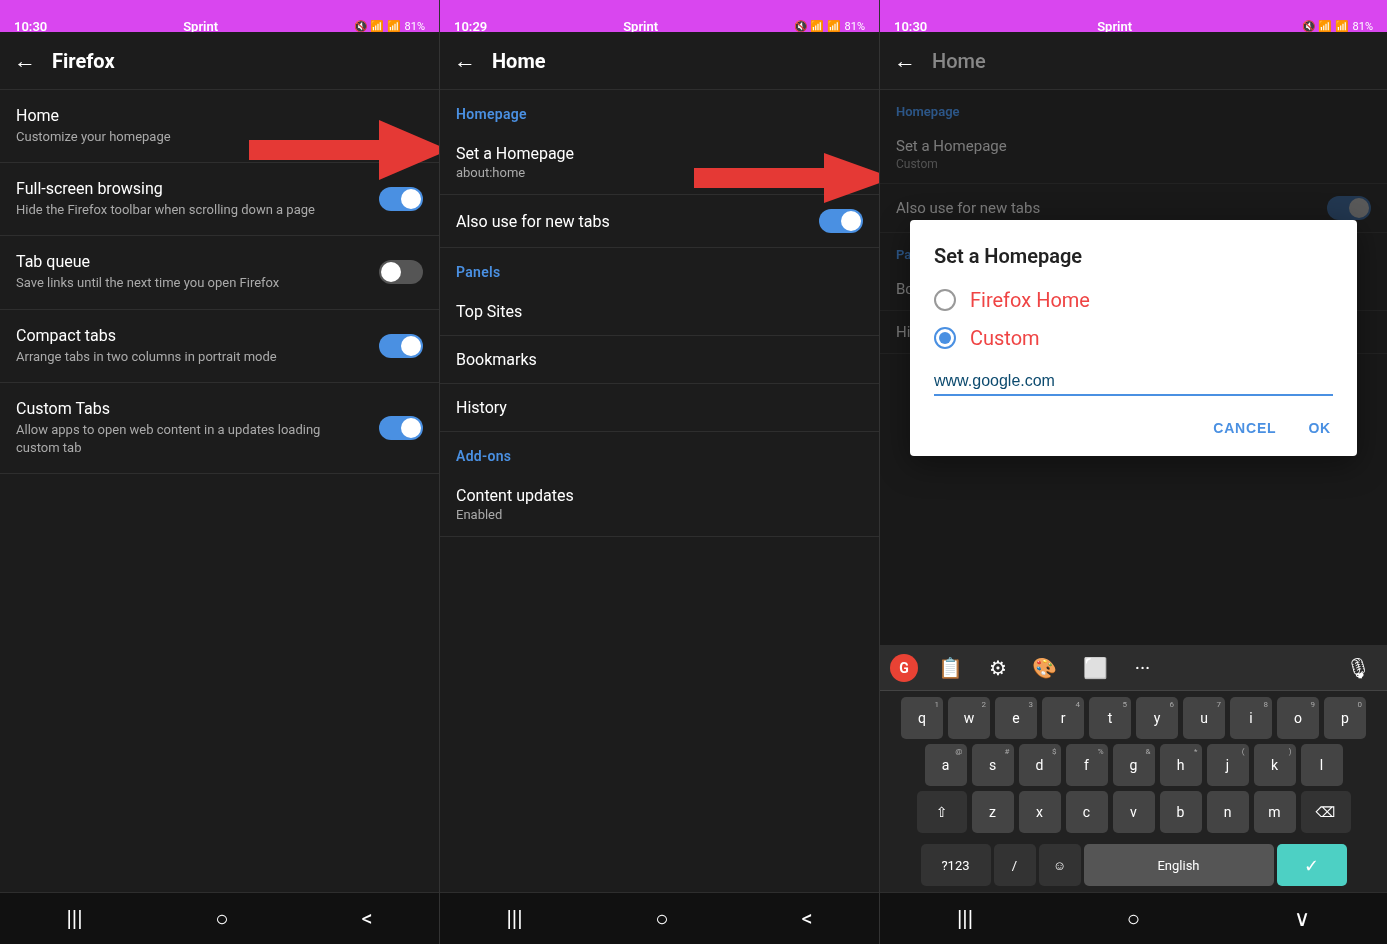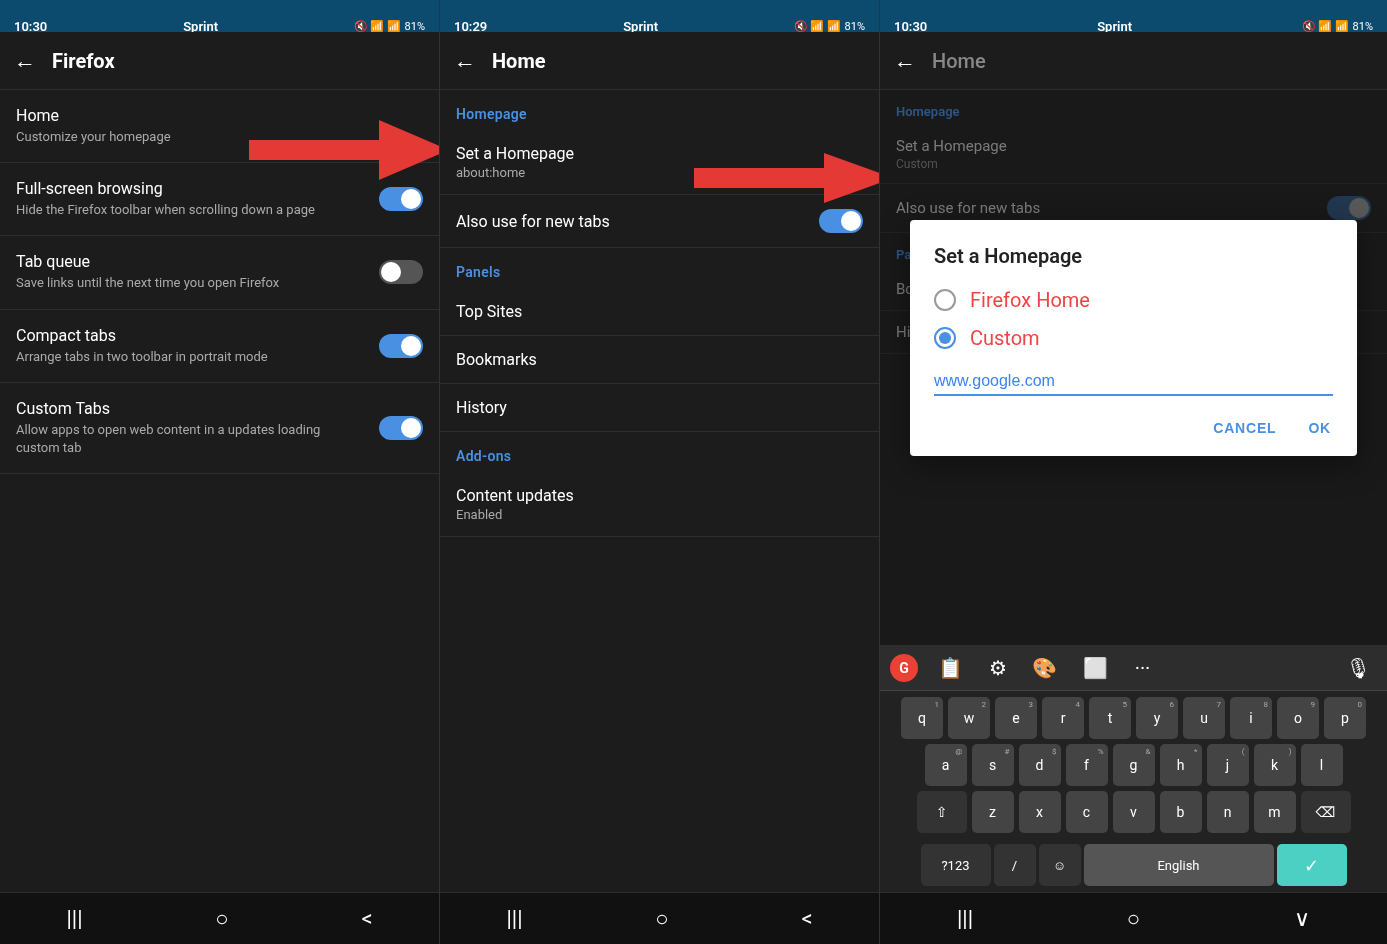--- a/index.html
+++ b/index.html
@@ -23,21 +23,21 @@
     .panel-1 { width: 440px; background: #1c1c1c; border-right: 1px solid #333; }
     .panel-2 { width: 440px; background: #1c1c1c; border-right: 1px solid #333; }
     .panel-3 { width: 507px; background: #2a2a2a; position: relative; }
 
     
     .status-bar {
       display: flex;
       justify-content: space-between;
       align-items: center;
       padding: 24px 14px 4px;
-      background: #0c4a6e;
+      background: #d946ef;
       height: 32px;
     }
     .status-time { color: #fff; font-size: 13px; font-weight: 600; }
     .status-icons { color: #fff; font-size: 11px; display: flex; align-items: center; gap: 4px; }
 
     
     .toolbar {
       display: flex;
       align-items: center;
       background: #1c1c1c;
@@ -178,21 +178,21 @@
       height: 12px;
       border-radius: 50%;
       background: #4a90e2;
     }
     .radio-label { font-size: 20px; color: #ef4444; }
     .dialog-input {
       border: none;
       border-bottom: 2px solid #4a90e2;
       width: 100%;
       font-size: 16px;
-      color: #3b82f6;
+      color: #0c4a6e;
       padding: 4px 0;
       margin-top: 4px;
       margin-bottom: 20px;
       outline: none;
       background: transparent;
     }
     .dialog-actions {
       display: flex;
       justify-content: flex-end;
       gap: 28px;
@@ -374,21 +374,21 @@
       <div class="settings-item-text">
         <div class="settings-item-title">Tab queue</div>
         <div class="settings-item-subtitle">Save links until the next time you open Firefox</div>
       </div>
       <div class="toggle off"></div>
     </div>
 
     <div class="settings-item">
       <div class="settings-item-text">
         <div class="settings-item-title">Compact tabs</div>
-        <div class="settings-item-subtitle">Arrange tabs in two toolbar in portrait mode</div>
+        <div class="settings-item-subtitle">Arrange tabs in two columns in portrait mode</div>
       </div>
       <div class="toggle on"></div>
     </div>
 
     <div class="settings-item">
       <div class="settings-item-text">
         <div class="settings-item-title">Custom Tabs</div>
         <div class="settings-item-subtitle">Allow apps to open web content in a updates loading custom tab</div>
       </div>
       <div class="toggle on"></div>

